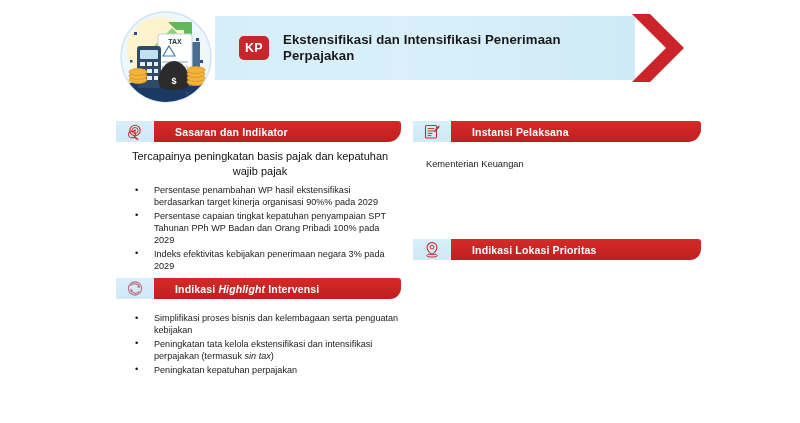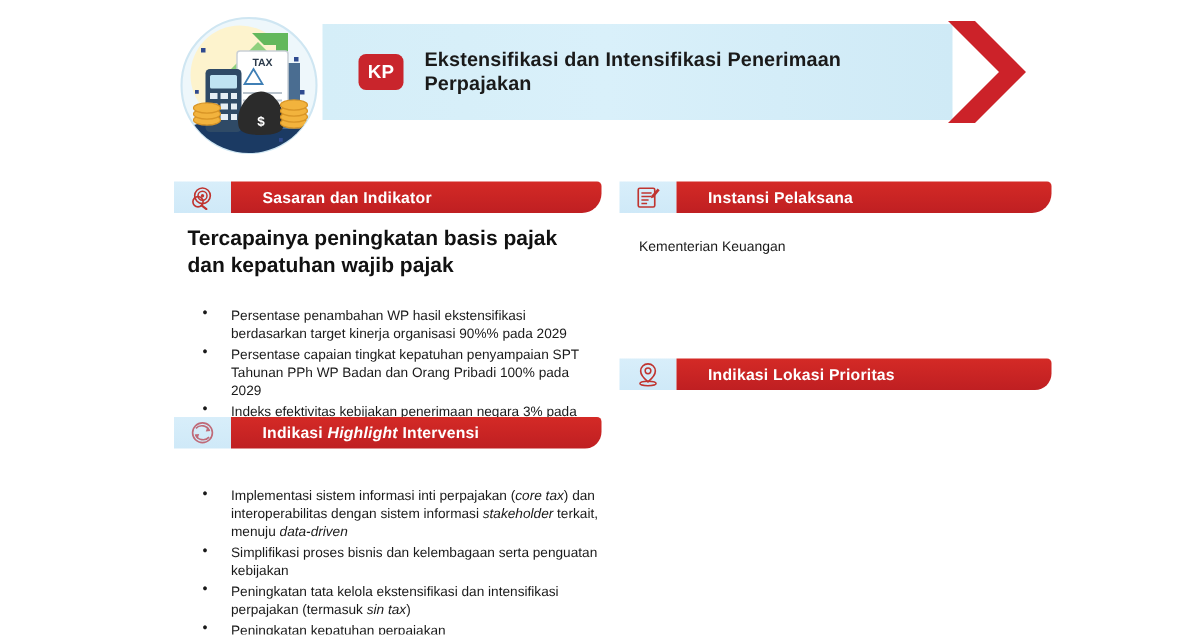--- a/index.html
+++ b/index.html
@@ -61,24 +61,24 @@
   .sec-bar-label {
     margin-left: 21px; color: #ffffff;
     font-size: 10.5px; font-weight: bold; letter-spacing: .15px;
     white-space: nowrap;
   }
   .sec-bar-label i { font-style: italic; }
 
   
   .sec-body { padding-top: 7px; }
   .lede {
-    font-size: 14px; font-weight: bold; color: #111;
-    line-height: 1.32; padding-left: 9px; padding-right: 6px;
-  }
-  ul.bullets { list-style: none; margin-top: 18px; }
+    font-size: 11px; font-weight: normal; color: #111;
+    line-height: 1.32; padding-left: 9px; padding-right: 6px; text-align: center;
+  }
+  ul.bullets { list-style: none; margin-top: 6px; }
   ul.bullets li {
     position: relative;
     font-size: 9.1px; color: #1a1a1a;
     line-height: 1.34;
     padding-left: 38px; margin-bottom: 1.5px;
   }
   ul.bullets li::before {
     content: "\2022";
     position: absolute; left: 19px; top: -0.5px;
     font-size: 9.5px; color: #1a1a1a;
@@ -215,21 +215,20 @@
           <path d="M12.4 4.4 L14.2 7.4 L11.2 7.6 Z" fill="#bf6a78"></path>
           <path d="M5.6 12.6 L3.8 9.6 L6.8 9.4 Z" fill="#bf6a78"></path>
         </svg>
       </div>
       <div class="sec-bar">
         <span class="sec-bar-label"><span>Indikasi </span><i>Highlight</i><span> Intervensi</span></span>
       </div>
     </div>
     <div class="sec-body">
       <ul class="bullets" id="highlight-bullets">
-          <li><span>Implementasi sistem informasi inti perpajakan (</span><i>core tax</i><span>) dan interoperabilitas dengan sistem informasi </span><i>stakeholder</i><span> terkait, menuju </span><i>data-driven</i></li>
           <li><span>Simplifikasi proses bisnis dan kelembagaan serta penguatan kebijakan</span></li>
           <li><span>Peningkatan tata kelola ekstensifikasi dan intensifikasi perpajakan (termasuk </span><i>sin tax</i><span>)</span></li>
           <li><span>Peningkatan kepatuhan perpajakan</span></li>
         </ul>
     </div>
   </div>
 
   <div class="sec" id="sec-instansi">
     <div class="sec-head">
       <div class="sec-icon">

